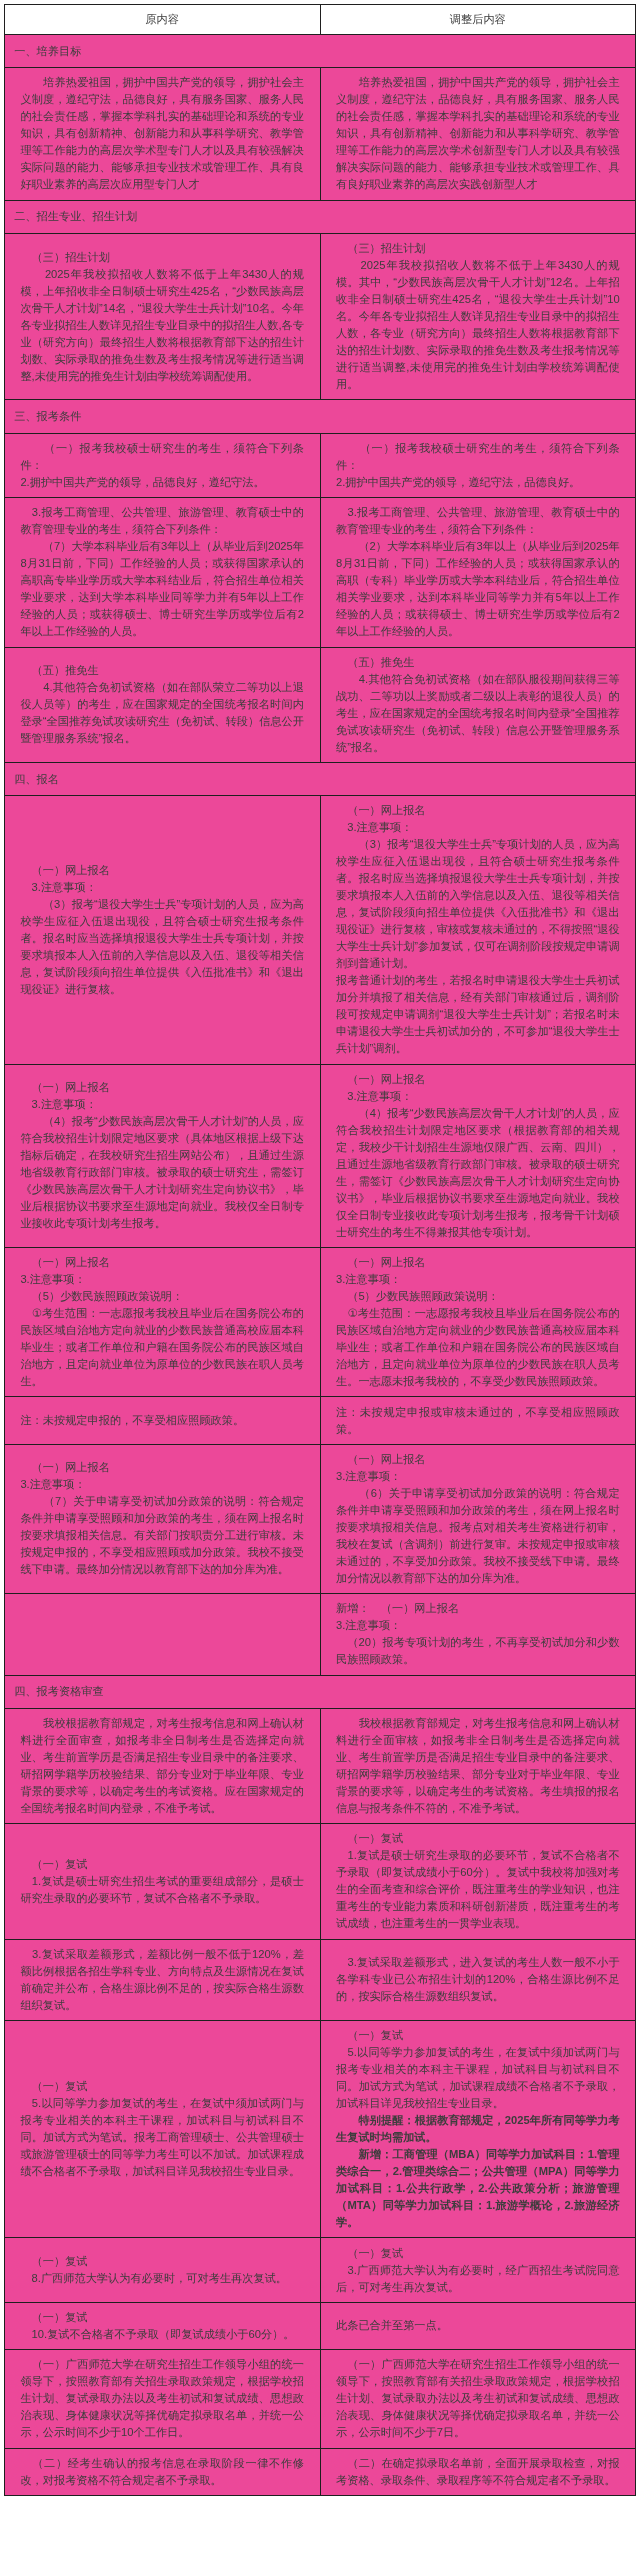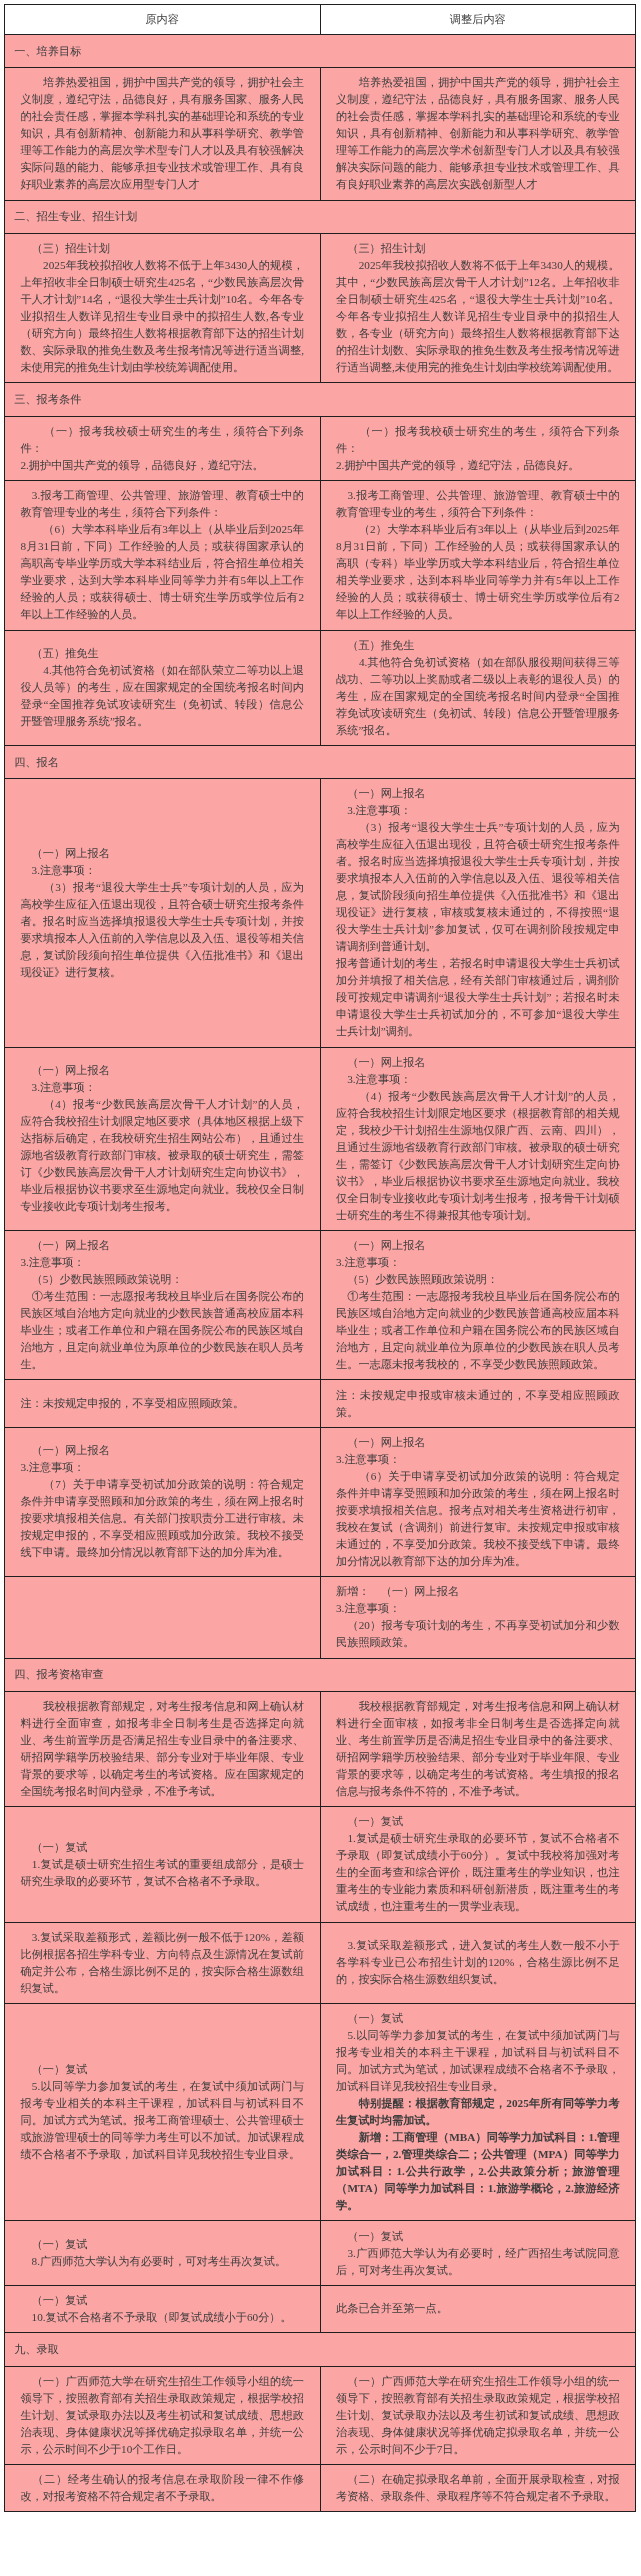--- a/index.html
+++ b/index.html
@@ -14,21 +14,21 @@
   }
   .cmp th, .cmp td { border: 0.8px solid #1f1f1f; }
   .cmp th {
     font-size: 11.2px; font-weight: normal; color: #3d3d3d;
     padding: 7px 6.2px; text-align: center; background: #ffffff;
   }
   .cmp td {
     width: 50%;
     font-size: 11.2px; color: #3d3d3d; line-height: 17px;
     padding: 6.2px 15.5px; text-align: justify; vertical-align: middle;
-    word-break: break-all; background: #fca5a5; font-family: Liberation Serif, serif;
+    word-break: break-all; background: #ec4899;
   }
   .cmp td.section { padding: 7.7px 9.3px; text-align: left; }
   .cmp td.section:empty { height: 12.4px; }
   .cmp p { margin: 0; }
   .cmp p.bold { font-weight: bold; }
 </style>
 </head>
 <body>
 
 <div class="page">
@@ -73,21 +73,21 @@
             <p>2.拥护中国共产党的领导，品德良好，遵纪守法。</p>
           </td>
           <td>
             <p>　　（一）报考我校硕士研究生的考生，须符合下列条件：</p>
             <p>2.拥护中国共产党的领导，遵纪守法，品德良好。</p>
           </td>
         </tr>
         <tr>
           <td>
             <p>　3.报考工商管理、公共管理、旅游管理、教育硕士中的教育管理专业的考生，须符合下列条件：</p>
-            <p>　　（6）大学本科毕业后有3年以上（从毕业后到2025年8月31日前，下同）工作经验的人员；或获得国家承认的高职高专毕业学历或大学本科结业后，符合招生单位相关学业要求，达到大学本科毕业同等学力并有5年以上工作经验的人员；或获得硕士、博士研究生学历或学位后有2年以上工作经验的人员。</p>
+            <p>　　（7）大学本科毕业后有3年以上（从毕业后到2025年8月31日前，下同）工作经验的人员；或获得国家承认的高职高专毕业学历或大学本科结业后，符合招生单位相关学业要求，达到大学本科毕业同等学力并有5年以上工作经验的人员；或获得硕士、博士研究生学历或学位后有2年以上工作经验的人员。</p>
           </td>
           <td>
             <p>　3.报考工商管理、公共管理、旅游管理、教育硕士中的教育管理专业的考生，须符合下列条件：</p>
             <p>　　（2）大学本科毕业后有3年以上（从毕业后到2025年8月31日前，下同）工作经验的人员；或获得国家承认的高职（专科）毕业学历或大学本科结业后，符合招生单位相关学业要求，达到本科毕业同等学力并有5年以上工作经验的人员；或获得硕士、博士研究生学历或学位后有2年以上工作经验的人员。</p>
           </td>
         </tr>
         <tr>
           <td>
             <p>　（五）推免生</p>
             <p>　　4.其他符合免初试资格（如在部队荣立二等功以上退役人员等）的考生，应在国家规定的全国统考报名时间内登录“全国推荐免试攻读研究生（免初试、转段）信息公开暨管理服务系统”报名。</p>
@@ -219,23 +219,20 @@
           </td>
         </tr>
         <tr>
           <td>
             <p>　（一）复试</p>
             <p>　10.复试不合格者不予录取（即复试成绩小于60分）。</p>
           </td>
           <td>
             <p>此条已合并至第一点。</p>
           </td>
-        </tr>
-        <tr>
-          <td colspan="2" class="section">九、录取</td>
         </tr>
         <tr>
           <td>
             <p>　（一）广西师范大学在研究生招生工作领导小组的统一领导下，按照教育部有关招生录取政策规定，根据学校招生计划、复试录取办法以及考生初试和复试成绩、思想政治表现、身体健康状况等择优确定拟录取名单，并统一公示，公示时间不少于10个工作日。</p>
           </td>
           <td>
             <p>　（一）广西师范大学在研究生招生工作领导小组的统一领导下，按照教育部有关招生录取政策规定，根据学校招生计划、复试录取办法以及考生初试和复试成绩、思想政治表现、身体健康状况等择优确定拟录取名单，并统一公示，公示时间不少于7日。</p>
           </td>
         </tr>
         <tr>

